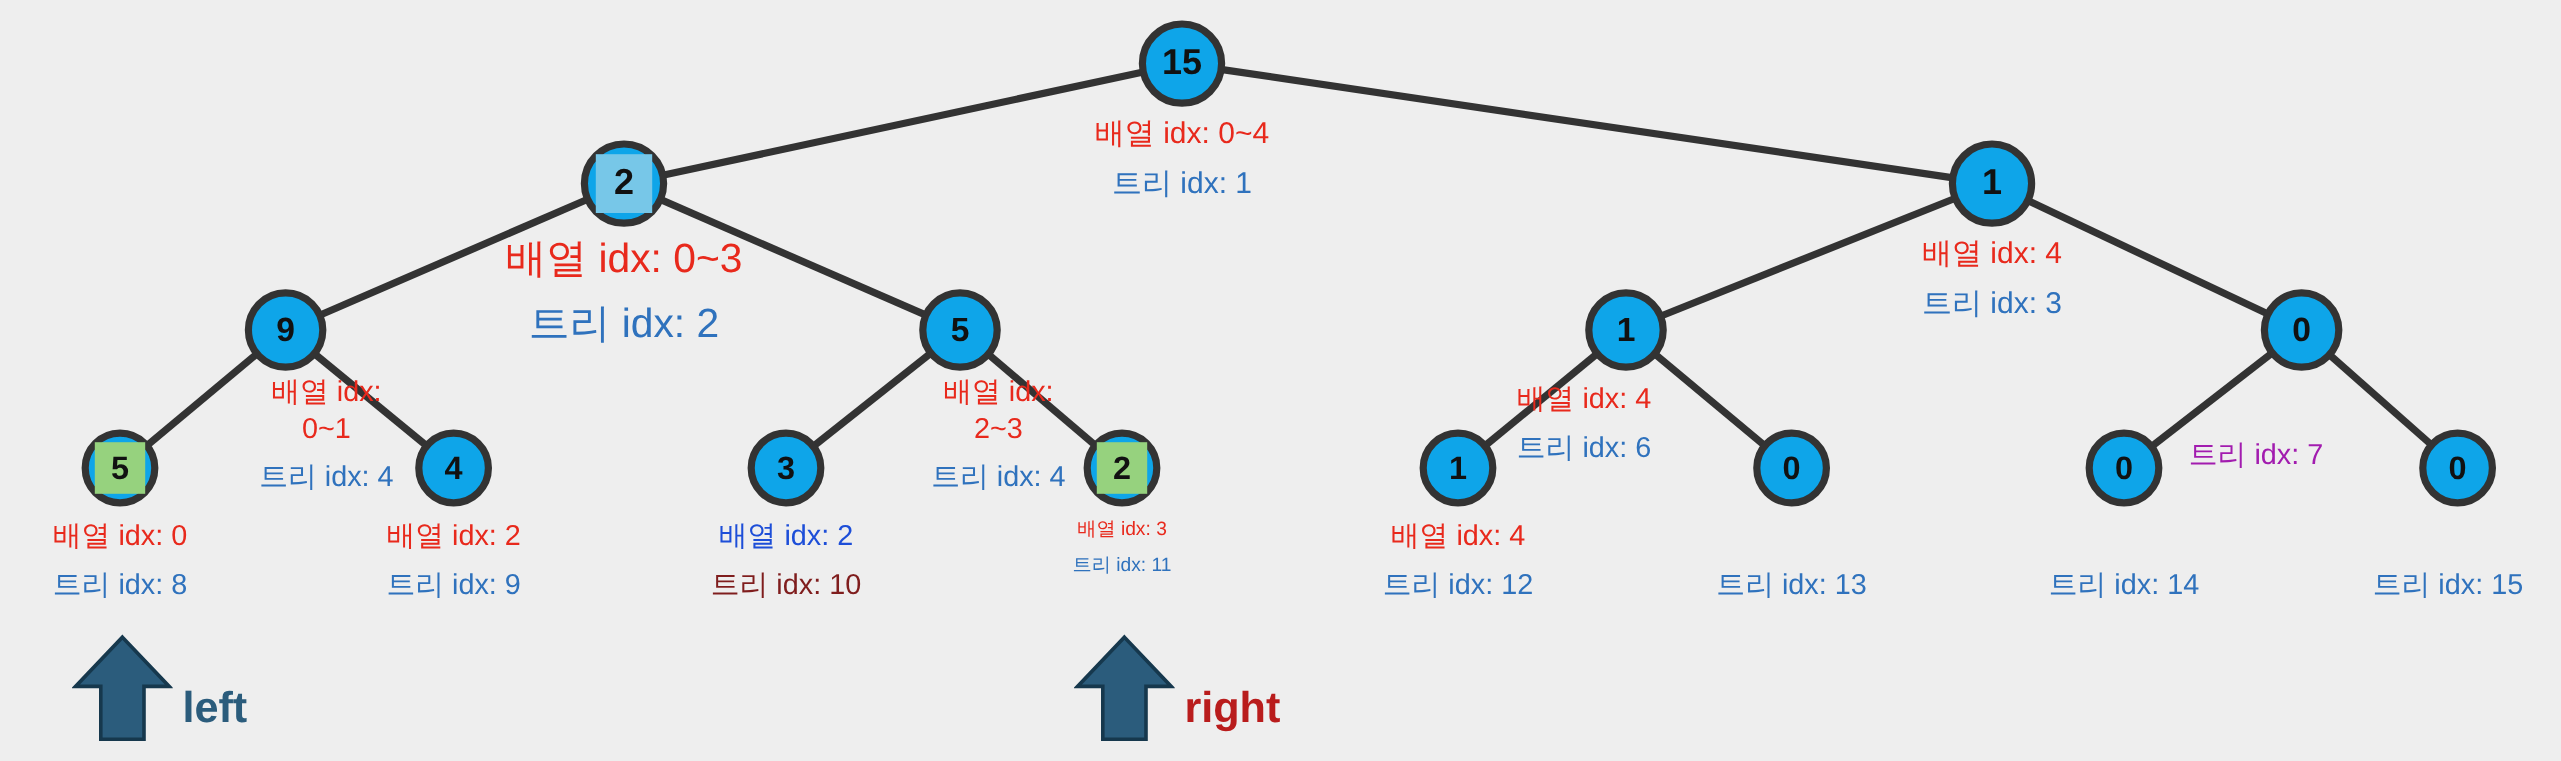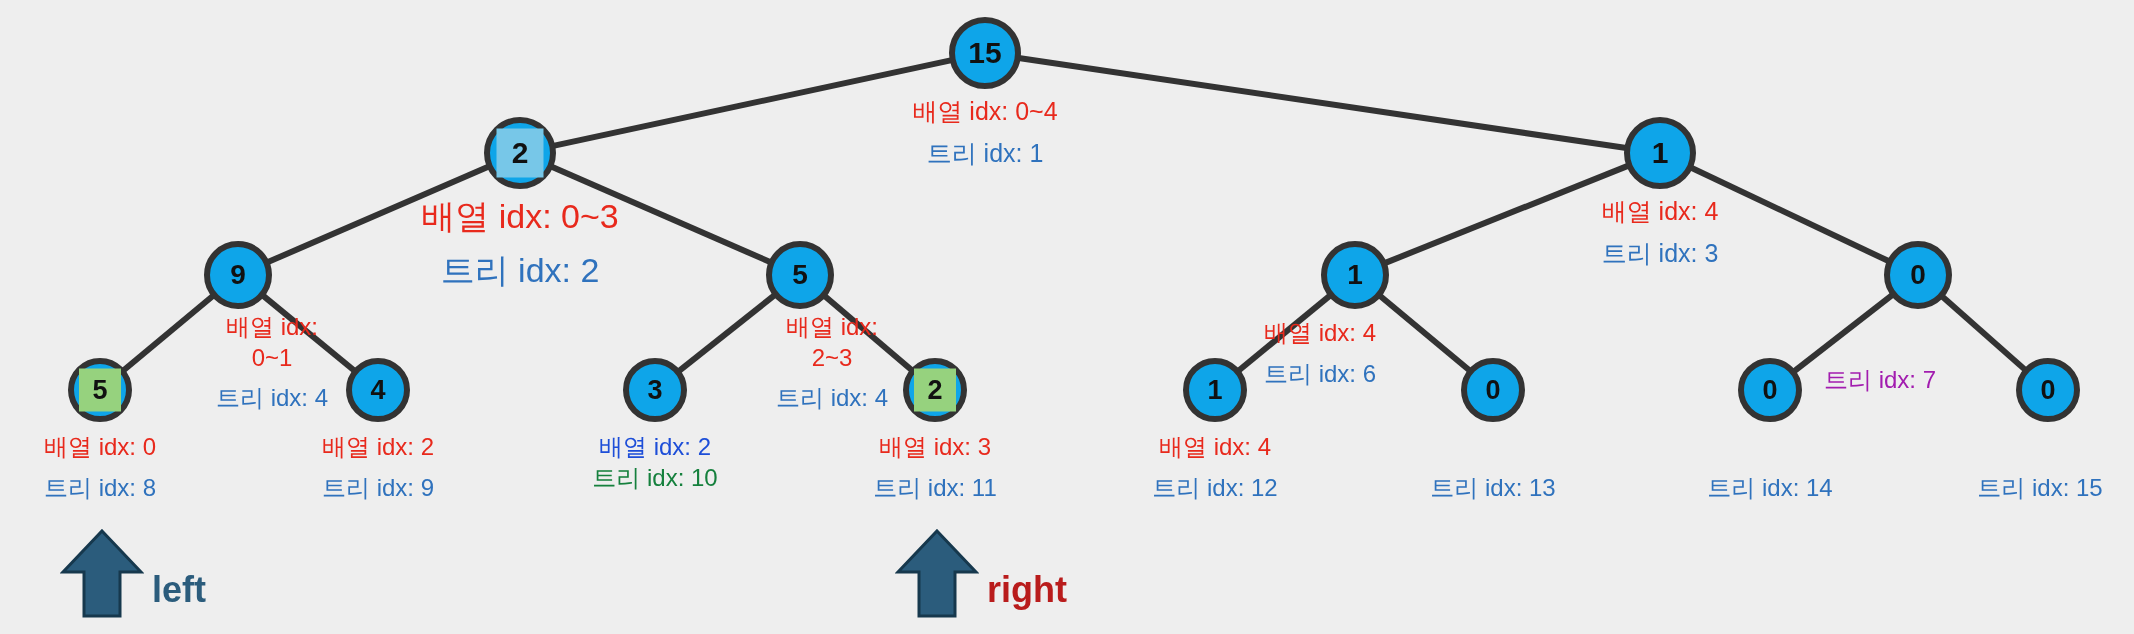--- a/index.html
+++ b/index.html
@@ -130,22 +130,22 @@
       <div class="lbl" style="width: 260px; left: 390px; top: 195px; font-size: 34px;"><span class="arr" style="color: rgb(232, 41, 28);">배열 idx: 0~3</span><span class="tre" style="color: rgb(47, 114, 189); margin-top: 10px;">트리 idx: 2</span></div>
       <div class="lbl" style="width: 240px; left: 1540px; top: 195px; font-size: 25px;"><span class="arr" style="color: rgb(232, 41, 28);">배열 idx: 4</span><span class="tre" style="color: rgb(47, 114, 189); margin-top: 10px;">트리 idx: 3</span></div>
       <div class="lbl" style="width: 170px; left: 187px; top: 312px; font-size: 24px;"><span class="arr" style="color: rgb(232, 41, 28);">배열 idx:
 0~1</span><span class="tre" style="color: rgb(47, 114, 189); margin-top: 10px;">트리 idx: 4</span></div>
       <div class="lbl" style="width: 170px; left: 747px; top: 312px; font-size: 24px;"><span class="arr" style="color: rgb(232, 41, 28);">배열 idx:
 2~3</span><span class="tre" style="color: rgb(47, 114, 189); margin-top: 10px;">트리 idx: 4</span></div>
       <div class="lbl" style="width: 240px; left: 1200px; top: 318px; font-size: 24px;"><span class="arr" style="color: rgb(232, 41, 28);">배열 idx: 4</span><span class="tre" style="color: rgb(47, 114, 189); margin-top: 10px;">트리 idx: 6</span></div>
       <div class="lbl" style="width: 200px; left: 1780px; top: 365px; font-size: 24px;"><span class="tre" style="color: #a21caf; margin-top: 0px;">트리 idx: 7</span></div>
       <div class="lbl" style="width: 230px; left: -15px; top: 432px; font-size: 24px;"><span class="arr" style="color: rgb(232, 41, 28);">배열 idx: 0</span><span class="tre" style="color: rgb(47, 114, 189); margin-top: 10px;">트리 idx: 8</span></div>
       <div class="lbl" style="width: 230px; left: 263px; top: 432px; font-size: 24px;"><span class="arr" style="color: rgb(232, 41, 28);">배열 idx: 2</span><span class="tre" style="color: rgb(47, 114, 189); margin-top: 10px;">트리 idx: 9</span></div>
-      <div class="lbl" style="width: 230px; left: 540px; top: 432px; font-size: 24px;"><span class="arr" style="color: #1d4ed8;">배열 idx: 2</span><span class="tre" style="color: #15803d; ">트리 idx: 10</span></div>
-      <div class="lbl" style="width: 230px; left: 820px; top: 432px; font-size: 24px;"><span class="arr" style="color: rgb(232, 41, 28);">배열 idx: 3</span><span class="tre" style="color: rgb(47, 114, 189); margin-top: 10px;">트리 idx: 11</span></div>
+      <div class="lbl" style="width: 230px; left: 540px; top: 432px; font-size: 24px;"><span class="arr" style="color: #1d4ed8;">배열 idx: 2</span><span class="tre" style="color: #7f1d1d; margin-top: 10px;">트리 idx: 10</span></div>
+      <div class="lbl" style="width: 230px; left: 820px; top: 432px; font-size: 16px;"><span class="arr" style="color: rgb(232, 41, 28);">배열 idx: 3</span><span class="tre" style="color: rgb(47, 114, 189); margin-top: 10px;">트리 idx: 11</span></div>
       <div class="lbl" style="width: 230px; left: 1100px; top: 432px; font-size: 24px;"><span class="arr" style="color: rgb(232, 41, 28);">배열 idx: 4</span><span class="tre" style="color: rgb(47, 114, 189); margin-top: 10px;">트리 idx: 12</span></div>
       <div class="lbl" style="width: 230px; left: 1378px; top: 473px; font-size: 24px;"><span class="tre" style="color: rgb(47, 114, 189); margin-top: 0px;">트리 idx: 13</span></div>
       <div class="lbl" style="width: 230px; left: 1655px; top: 473px; font-size: 24px;"><span class="tre" style="color: rgb(47, 114, 189); margin-top: 0px;">트리 idx: 14</span></div>
       <div class="lbl" style="width: 230px; left: 1925px; top: 473px; font-size: 24px;"><span class="tre" style="color: rgb(47, 114, 189); margin-top: 0px;">트리 idx: 15</span></div>
     </div>
   <div id="pointers-layer">
       <div class="arrow" style="left: 60px; top: 528px;">
         <svg width="84" height="92" viewBox="0 0 84 92">
           <path d="M42 3 L81 44 L60 44 L60 88 L24 88 L24 44 L3 44 Z" fill="#2b5c7c" stroke="#16384d" stroke-width="3" stroke-linejoin="miter"></path>
         </svg>

